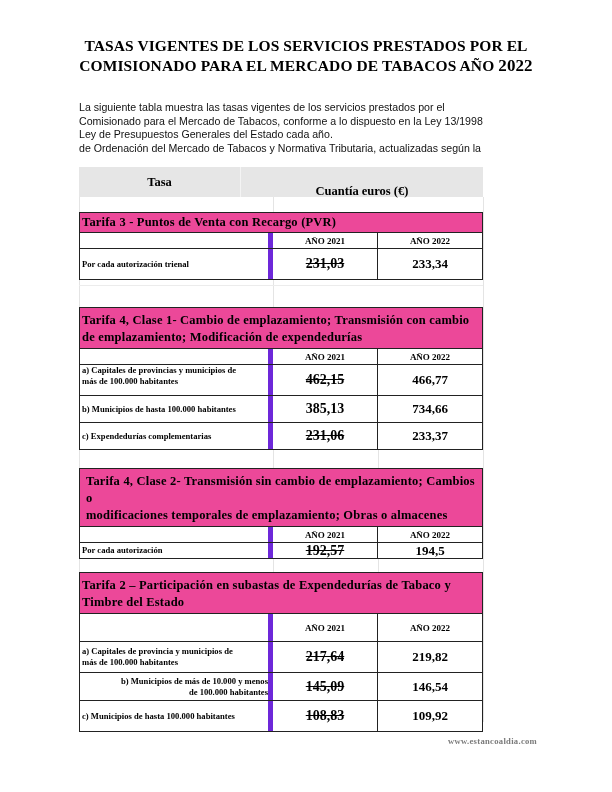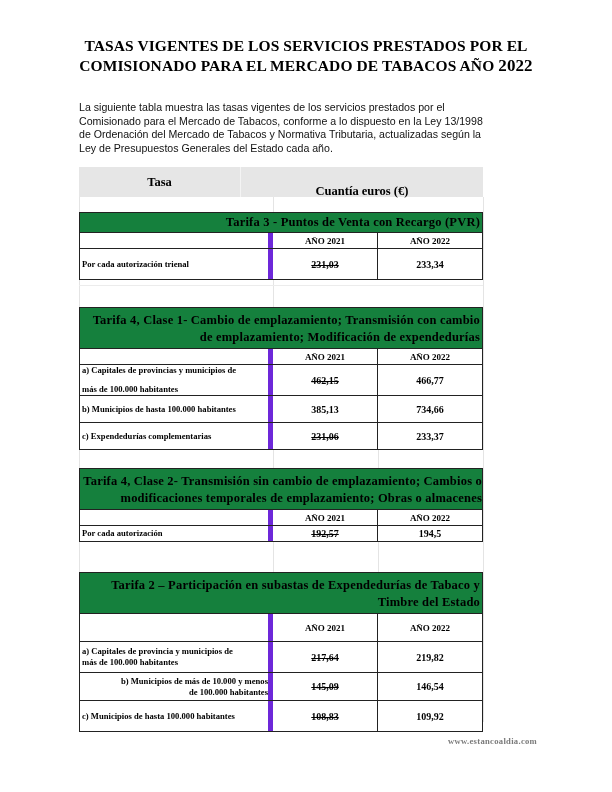--- a/index.html
+++ b/index.html
@@ -25,51 +25,51 @@
     background: #e6e6e6; display: flex; font-weight: bold; font-size: 12.5px;
   }
   .header-row .h1 { width: 162px; display: flex; align-items: center; justify-content: center; border-right: 1px solid #f4f4f4; }
   .header-row .h2 { flex: 1; display: flex; align-items: center; justify-content: center; margin-top: 19px; }
 
   .block {
     position: absolute; left: 79px; width: 404px;
     border: 1.5px solid #222; background: #fff;
   }
   .block .btitle {
-    background: #15803d; text-align: right; font-weight: bold;
+    background: #ec4899; text-align: left; font-weight: bold;
     font-size: 12.5px; line-height: 17px; border-bottom: 1px solid #222;
     letter-spacing: 0.2px;
   }
   .row { display: flex; border-bottom: 1px solid #222; }
   .row:last-child { border-bottom: none; }
   .cell { display: flex; align-items: center; font-weight: bold; font-family: Liberation Serif, serif; }
   .c1 { width: 193px; border-right: 5px solid #6d28d9; font-size: 8.6px; line-height: 11px; padding-left: 2px; }
-  .c2 { width: 105px; border-right: 1px solid #222; justify-content: center; font-size: 10px; }
-  .c3 { flex: 1; justify-content: center; font-size: 10px; }
+  .c2 { width: 105px; border-right: 1px solid #222; justify-content: center; font-size: 14px; }
+  .c3 { flex: 1; justify-content: center; font-size: 13px; }
   .yhead .c2, .yhead .c3 { font-size: 9px; }
   .strike { text-decoration: line-through; }
 
   .footer {
     position: absolute; left: 448px; top: 736px; font-weight: bold;
     font-size: 8.6px; color: #7a7a7a; letter-spacing: 0.3px;
   }
 </style>
 </head>
 <body>
 
 <div class="title">
   <div>TASAS VIGENTES DE LOS SERVICIOS PRESTADOS POR EL</div>
   <div><span>COMISIONADO PARA EL MERCADO DE TABACOS AÑO</span> <span class="yr">2022</span></div>
 </div>
 
 <div class="intro">
   <div>La siguiente tabla muestra las tasas vigentes de los servicios prestados por el</div>
   <div>Comisionado para el Mercado de Tabacos, conforme a lo dispuesto en la Ley 13/1998</div>
+  <div>Ley de Presupuestos Generales del Estado cada año.</div>
   <div>de Ordenación del Mercado de Tabacos y Normativa Tributaria, actualizadas según la</div>
-  <div>Ley de Presupuestos Generales del Estado cada año.</div>
 </div>
 
 <div class="grid-v" style="left:79px;top:197px;height:525px;"></div>
 <div class="grid-v" style="left:273px;top:167px;height:555px;"></div>
 <div class="grid-v" style="left:378px;top:450px;height:270px;"></div>
 <div class="grid-v" style="left:483px;top:197px;height:525px;"></div>
 <div class="grid-h" style="left:79px;top:285px;width:404px;"></div>
 
 <div class="header-row">
   <div class="h1">Tasa</div>
@@ -100,21 +100,21 @@
       <div class="btitle" style="padding: 4px 2px 2px;">
         <div>Tarifa 4, Clase 1- Cambio de emplazamiento; Transmisión con cambio</div>
         <div>de emplazamiento; Modificación de expendedurías</div>
       </div>
       <div class="row yhead" style="height: 16px;">
         <div class="cell c1"></div>
       <div class="cell c2">AÑO 2021</div>
       <div class="cell c3">AÑO 2022</div>
       </div>
       <div class="row" style="height: 31px;">
-        <div class="cell c1" style="flex-direction: column; align-items: flex-start;  gap: 8px;">
+        <div class="cell c1" style="flex-direction: column; align-items: flex-start; ">
           <div>a) Capitales de provincias y municipios de</div>
           <div>más de 100.000 habitantes</div>
         </div>
         <div class="cell c2">
           <span class="strike">462,15</span>
         </div>
         <div class="cell c3">466,77</div>
       </div>
       <div class="row" style="height: 27px;">
         <div class="cell c1" style="flex-direction: column; align-items: flex-start; justify-content: center;">
@@ -129,21 +129,21 @@
         <div class="cell c1" style="flex-direction: column; align-items: flex-start; justify-content: center;">
           <div>c) Expendedurías complementarias</div>
         </div>
         <div class="cell c2">
           <span class="strike">231,06</span>
         </div>
         <div class="cell c3">233,37</div>
       </div>
     </div>
     <div class="block" style="top: 468px;">
-      <div class="btitle" style="padding: 4px 0 2px;">
+      <div class="btitle" style="padding: 4px 6px 2px;">
         <div>Tarifa 4, Clase 2- Transmisión sin cambio de emplazamiento; Cambios o</div>
         <div>modificaciones temporales de emplazamiento; Obras o almacenes</div>
       </div>
       <div class="row yhead" style="height: 16px;">
         <div class="cell c1"></div>
       <div class="cell c2">AÑO 2021</div>
       <div class="cell c3">AÑO 2022</div>
       </div>
       <div class="row" style="height: 15px;">
         <div class="cell c1" style="flex-direction: column; align-items: flex-start; justify-content: center;">

